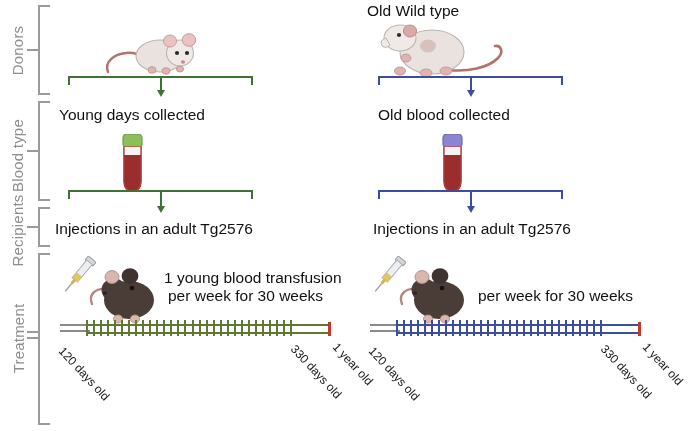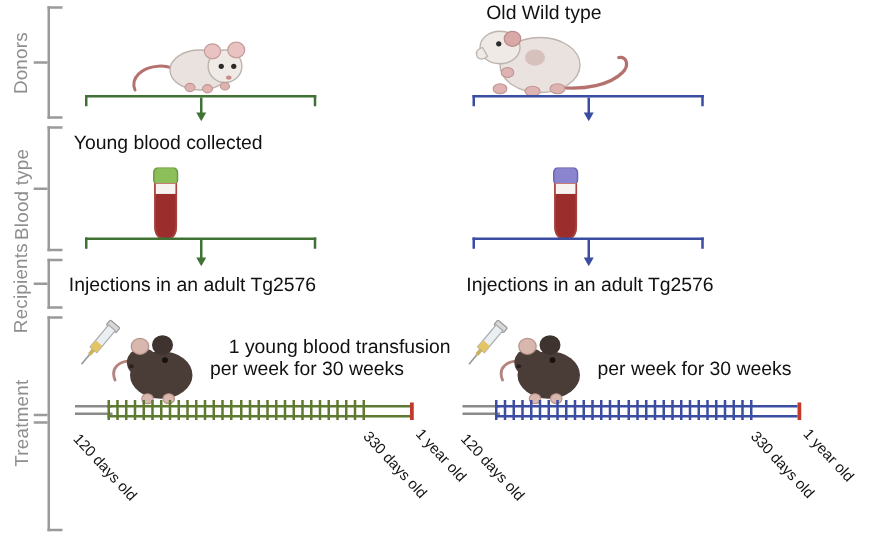--- a/index.html
+++ b/index.html
@@ -121,21 +121,21 @@
   </div>
 
   <div class="ubrk" style="left:68px;top:76px;width:185px;">
     <div class="hbar" style="background:#3f7234;"></div>
     <div class="lend" style="background:#3f7234;"></div>
     <div class="rend" style="background:#3f7234;"></div>
   </div>
   <div class="arrow" style="left:160px;top:78px;height:14px;background:#3f7234;"></div>
   <div class="arrowhead" style="left:156.5px;top:90px;border-top:7px solid #3f7234;"></div>
 
-  <div class="htxt" style="left:59px;top:106px;">Young blood collected</div>
+  <div class="htxt" style="left:59px;top:106px;">Young days collected</div>
 
   <div class="art" style="left:112px;top:134px;width:40px;height:60px;">
     <svg width="40" height="60" viewBox="0 0 40 60">
       <rect x="11" y="0" width="19" height="14" rx="4" fill="#8cbf5a" stroke="#6e9a43" stroke-width="1.2"></rect>
       <path d="M12 13 L12 47 Q12 57 20.5 57 Q29 57 29 47 L29 13 Z" fill="#ffffff" stroke="#b8534f" stroke-width="1.3"></path>
       <path d="M12 21 L12 47 Q12 57 20.5 57 Q29 57 29 47 L29 21 Z" fill="#9b2d2d"></path>
       <rect x="12" y="13" width="17" height="8" fill="#f7f3f0"></rect>
       <path d="M12 13 L12 47 Q12 57 20.5 57 Q29 57 29 47 L29 13" fill="none" stroke="#a8433f" stroke-width="1.3"></path>
     </svg>
   </div>
@@ -169,21 +169,21 @@
       <ellipse cx="26" cy="26" rx="12.5" ry="11.5" fill="#4a3c37"></ellipse>
       <ellipse cx="24" cy="13" rx="7" ry="6.4" fill="#d8b7ae" stroke="#b8948b" stroke-width="1"></ellipse>
       <ellipse cx="42" cy="12" rx="8.4" ry="7.8" fill="#3f3330"></ellipse>
       <circle cx="44" cy="24" r="2.3" fill="#17110f"></circle>
       <ellipse cx="17" cy="29" rx="2" ry="1.6" fill="#2a2220"></ellipse>
       <ellipse cx="30" cy="55" rx="4.6" ry="4" fill="#d8b7ae" stroke="#b8948b" stroke-width=".9"></ellipse>
       <ellipse cx="47" cy="55" rx="4.6" ry="4" fill="#d8b7ae" stroke="#b8948b" stroke-width=".9"></ellipse>
     </svg>
   </div>
 
-  <div class="htxt" style="left:183px;top:269px;">1 young blood transfusion</div>
+  <div class="htxt" style="left:164px;top:269px;">1 young blood transfusion</div>
   <div class="htxt" style="left:168px;top:287px;">per week for 30 weeks</div>
 
   <div class="leadline" style="left:60px;top:324px;width:30px;"></div>
   <div class="leadline" style="left:60px;top:330px;width:30px;"></div>
   <div class="railwrap" id="rail-young" style="left:86px;top:324px;width:268px;height:10px;">
       <div class="railtop" style="background: rgb(93, 122, 48); width: 242px;"></div>
       <div class="railbot" style="background: rgb(93, 122, 48); width: 242px;"></div>
       <div class="tickmark" style="background: rgb(93, 122, 48); left: 0px; top: -4px; height: 16px;"></div>
       <div class="tickmark" style="background: rgb(93, 122, 48); left: 7.03448px; top: -4px; height: 16px;"></div>
       <div class="tickmark" style="background: rgb(93, 122, 48); left: 14.069px; top: -4px; height: 16px;"></div>
@@ -213,21 +213,21 @@
       <div class="tickmark" style="background: rgb(93, 122, 48); left: 182.897px; top: -4px; height: 16px;"></div>
       <div class="tickmark" style="background: rgb(93, 122, 48); left: 189.931px; top: -4px; height: 16px;"></div>
       <div class="tickmark" style="background: rgb(93, 122, 48); left: 196.966px; top: -4px; height: 16px;"></div>
       <div class="tickmark" style="background: rgb(93, 122, 48); left: 204px; top: -4px; height: 16px;"></div>
       <div class="redcap" style="background: rgb(192, 57, 43); left: 242px; top: -2px; height: 14px;"></div>
     </div>
   <div class="datelbl" style="left:66px;top:344px;">120 days old</div>
   <div class="datelbl" style="left:298px;top:342px;">330 days old</div>
   <div class="datelbl" style="left:340px;top:340px;">1 year old</div>
 
-  <div class="htxt" style="left:389px;top:2px;">Old Wild type</div>
+  <div class="htxt" style="left:367px;top:2px;">Old Wild type</div>
 
   <div class="art" style="left:370px;top:18px;width:140px;height:62px;">
     <svg width="140" height="62" viewBox="0 0 140 62">
       <path d="M78 52 C98 54 118 50 128 40 C134 34 131 27 125 28" fill="none" stroke="#b4716e" stroke-width="2.6" stroke-linecap="round"></path>
       <ellipse cx="62" cy="34" rx="32" ry="22" fill="#e9e2de" stroke="#bdb4ae" stroke-width="1.1"></ellipse>
       <ellipse cx="30" cy="20" rx="16" ry="13" fill="#efeae6" stroke="#bdb4ae" stroke-width="1.1"></ellipse>
       <path d="M16 20 Q9 22 12 28 Q16 31 20 27 Z" fill="#efeae6" stroke="#bdb4ae" stroke-width="1"></path>
       <ellipse cx="40" cy="13" rx="6.6" ry="6" fill="#d9a9a8" stroke="#bd8d8c" stroke-width="1"></ellipse>
       <circle cx="29" cy="17" r="2.1" fill="#2b2b2b"></circle>
       <ellipse cx="58" cy="28" rx="8" ry="6.5" fill="#c9a5a1" opacity=".55"></ellipse>
@@ -239,20 +239,21 @@
   </div>
 
   <div class="ubrk" style="left:378px;top:76px;width:185px;">
     <div class="hbar" style="background:#3b4da0;"></div>
     <div class="lend" style="background:#3b4da0;"></div>
     <div class="rend" style="background:#3b4da0;"></div>
   </div>
   <div class="arrow" style="left:470px;top:78px;height:14px;background:#3b4da0;"></div>
   <div class="arrowhead" style="left:466.5px;top:90px;border-top:7px solid #3b4da0;"></div>
 
+  <div class="htxt" style="left:378px;top:106px;">Old blood collected</div>
 
   <div class="art" style="left:432px;top:134px;width:40px;height:60px;">
     <svg width="40" height="60" viewBox="0 0 40 60">
       <rect x="11" y="0" width="19" height="14" rx="4" fill="#8b85d0" stroke="#6b65b2" stroke-width="1.2"></rect>
       <path d="M12 13 L12 47 Q12 57 20.5 57 Q29 57 29 47 L29 13 Z" fill="#ffffff" stroke="#b8534f" stroke-width="1.3"></path>
       <path d="M12 21 L12 47 Q12 57 20.5 57 Q29 57 29 47 L29 21 Z" fill="#9b2d2d"></path>
       <rect x="12" y="13" width="17" height="8" fill="#f7f3f0"></rect>
       <path d="M12 13 L12 47 Q12 57 20.5 57 Q29 57 29 47 L29 13" fill="none" stroke="#a8433f" stroke-width="1.3"></path>
     </svg>
   </div>

